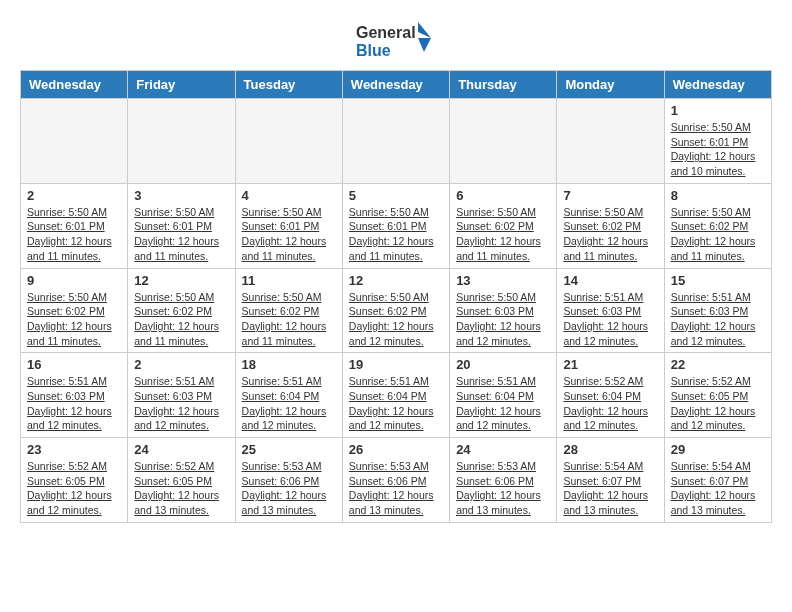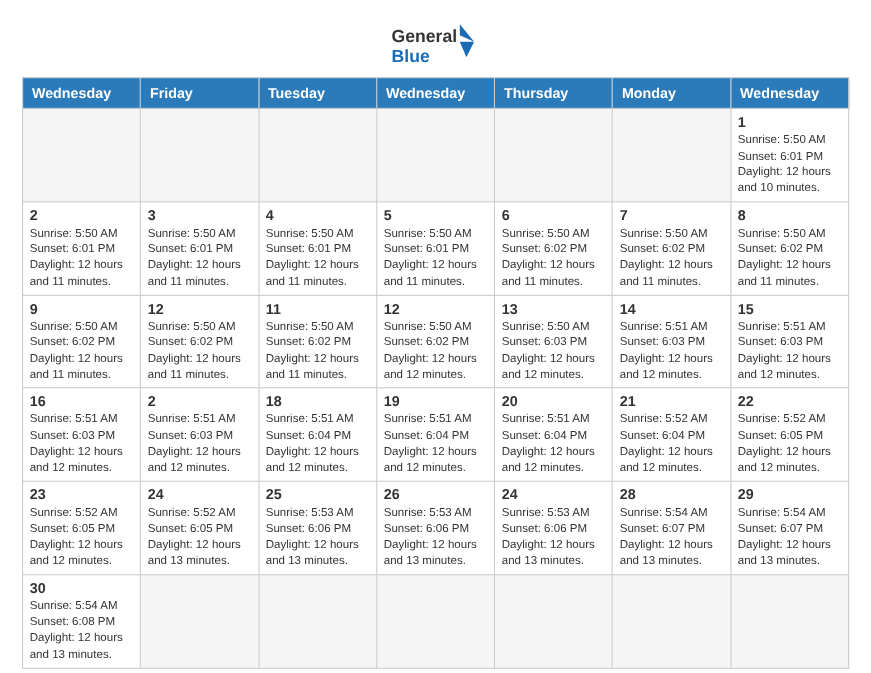--- a/index.html
+++ b/index.html
@@ -68,20 +68,21 @@
       font-size: 13px;
       font-weight: bold;
       color: #333;
       display: block;
       margin-bottom: 2px;
     }
     .day-info {
       font-size: 10.5px;
       color: #333;
       line-height: 1.4;
+      text-decoration: underline;
     }
     .last-row td {
       min-height: 70px;
     }
   </style>
 </head>
 <body>
 
 <div class="header">
   <div class="logo">
@@ -294,28 +295,14 @@
 Sunset: 6:07 PM
 Daylight: 12 hours and 13 minutes.</div>
         </td>
         <td>
           <span class="day-number">29</span>
           <div class="day-info" style="white-space: pre-line;">Sunrise: 5:54 AM
 Sunset: 6:07 PM
 Daylight: 12 hours and 13 minutes.</div>
         </td>
       </tr>
-      <tr class="last-row">
-        <td>
-          <span class="day-number">30</span>
-          <div class="day-info" style="white-space: pre-line;">Sunrise: 5:54 AM
-Sunset: 6:08 PM
-Daylight: 12 hours and 13 minutes.</div>
-        </td>
-        <td class="empty"></td>
-        <td class="empty"></td>
-        <td class="empty"></td>
-        <td class="empty"></td>
-        <td class="empty"></td>
-        <td class="empty"></td>
-      </tr>
     </tbody>
 </table>
 
 </body></html>

